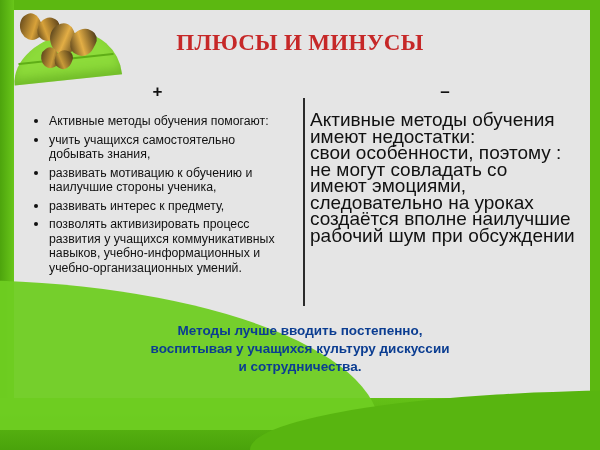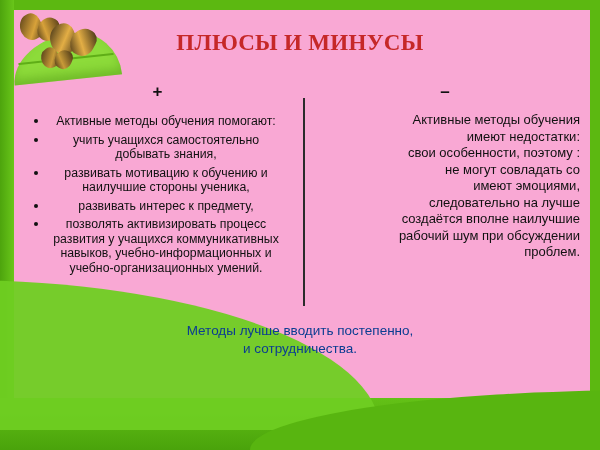--- a/index.html
+++ b/index.html
@@ -10,21 +10,21 @@
     width: 600px;
     height: 450px;
     font-family: "Liberation Sans", sans-serif;
     background: #ffffff;
     overflow: hidden;
   }
   .slide {
     position: relative;
     width: 600px;
     height: 450px;
-    background: #f9a8d4;
+    background: #e5e5e5;
     overflow: hidden;
   }
   
   .frame-left {
     position: absolute;
     left: 0;
     top: 0;
     width: 14px;
     height: 450px;
     background: #5cb811;
@@ -161,55 +161,54 @@
     left: 283px;
     top: 16px;
     width: 2px;
     height: 208px;
     background: #2b2b2b;
   }
   ul.bullets {
     list-style: none;
     margin: 12px;
     padding: 0;
-    text-align: center;
   }
   ul.bullets li {
     position: relative;
     padding-left: 17px;
     margin-bottom: 4px;
     font-size: 12.3px;
     line-height: 14.5px;
     color: #111111;
   }
   ul.bullets li:before {
     content: "";
     position: absolute;
     left: 2px;
     top: 5px;
     width: 4px;
     height: 4px;
     background: #111111;
     border-radius: 50%;
   }
   .right-text {
-    text-align: right;
-    font-size: 13px;
+    text-align: left;
+    font-size: 19px;
     line-height: 16.5px;
     color: #111111;
   }
   .footer {
     position: absolute;
     left: 60px;
     top: 322px;
     width: 480px;
     text-align: center;
     font-size: 13.5px;
     line-height: 18px;
-    font-weight: normal;
+    font-weight: bold;
     color: #0b3d91;
   }
   .footer .fl { display: block; }
 </style>
 </head>
 <body>
 
 <div class="slide">
 
   <div class="frame-top"></div>
@@ -253,26 +252,26 @@
     </div>
 
     <div class="col col-right">
       <div class="col-head">–</div>
       <div class="right-text">
         <div>Активные методы обучения</div>
         <div>имеют недостатки:</div>
         <div>свои особенности, поэтому :</div>
         <div>не могут совладать со</div>
         <div>имеют эмоциями,</div>
-        <div>следовательно  на лучше</div>
+        <div>следовательно  на уроках</div>
         <div>создаётся вполне наилучшие</div>
         <div>рабочий шум при обсуждении</div>
-        <div>проблем.</div>
       </div>
     </div>
   </div>
 
   <div class="footer">
     <span class="fl">Методы лучше вводить постепенно,</span>
+    <span class="fl">воспитывая у учащихся  культуру дискуссии</span>
     <span class="fl">и сотрудничества.</span>
   </div>
 
 </div>
 
 </body></html>

